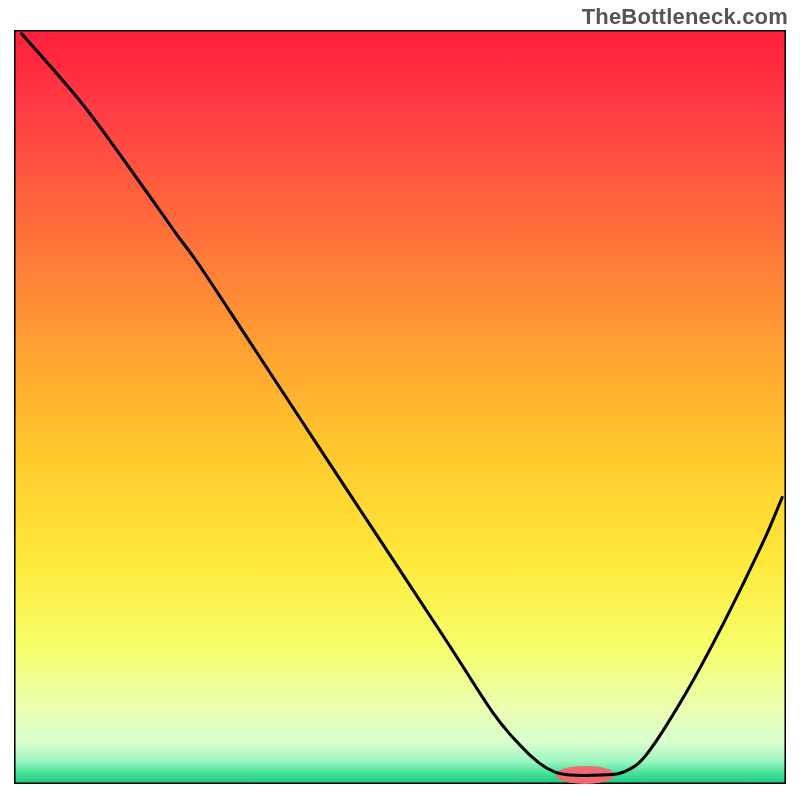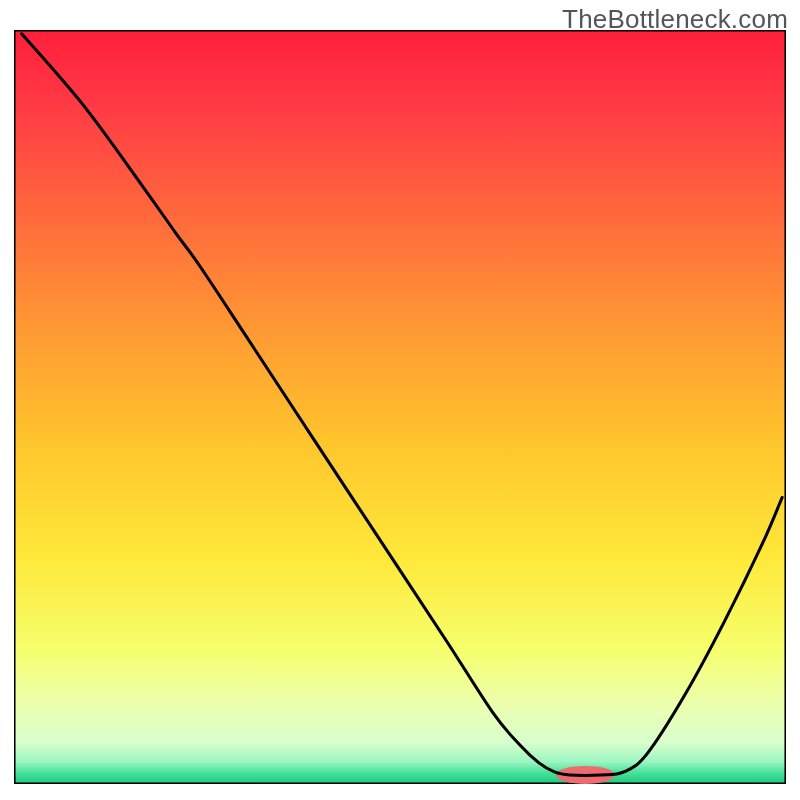--- a/index.html
+++ b/index.html
@@ -13,22 +13,22 @@
   }
   .stage {
     position: relative;
     width: 800px;
     height: 800px;
   }
   .watermark {
     position: absolute;
     top: 4px;
     right: 12px;
-    font-size: 26px;
-    font-weight: 400;
+    font-size: 22px;
+    font-weight: 700;
     color: #555;
     letter-spacing: 0.2px;
     user-select: none;
   }
   .plot {
     position: absolute;
     left: 14px;
     top: 30px;
     width: 772px;
     height: 754px;

